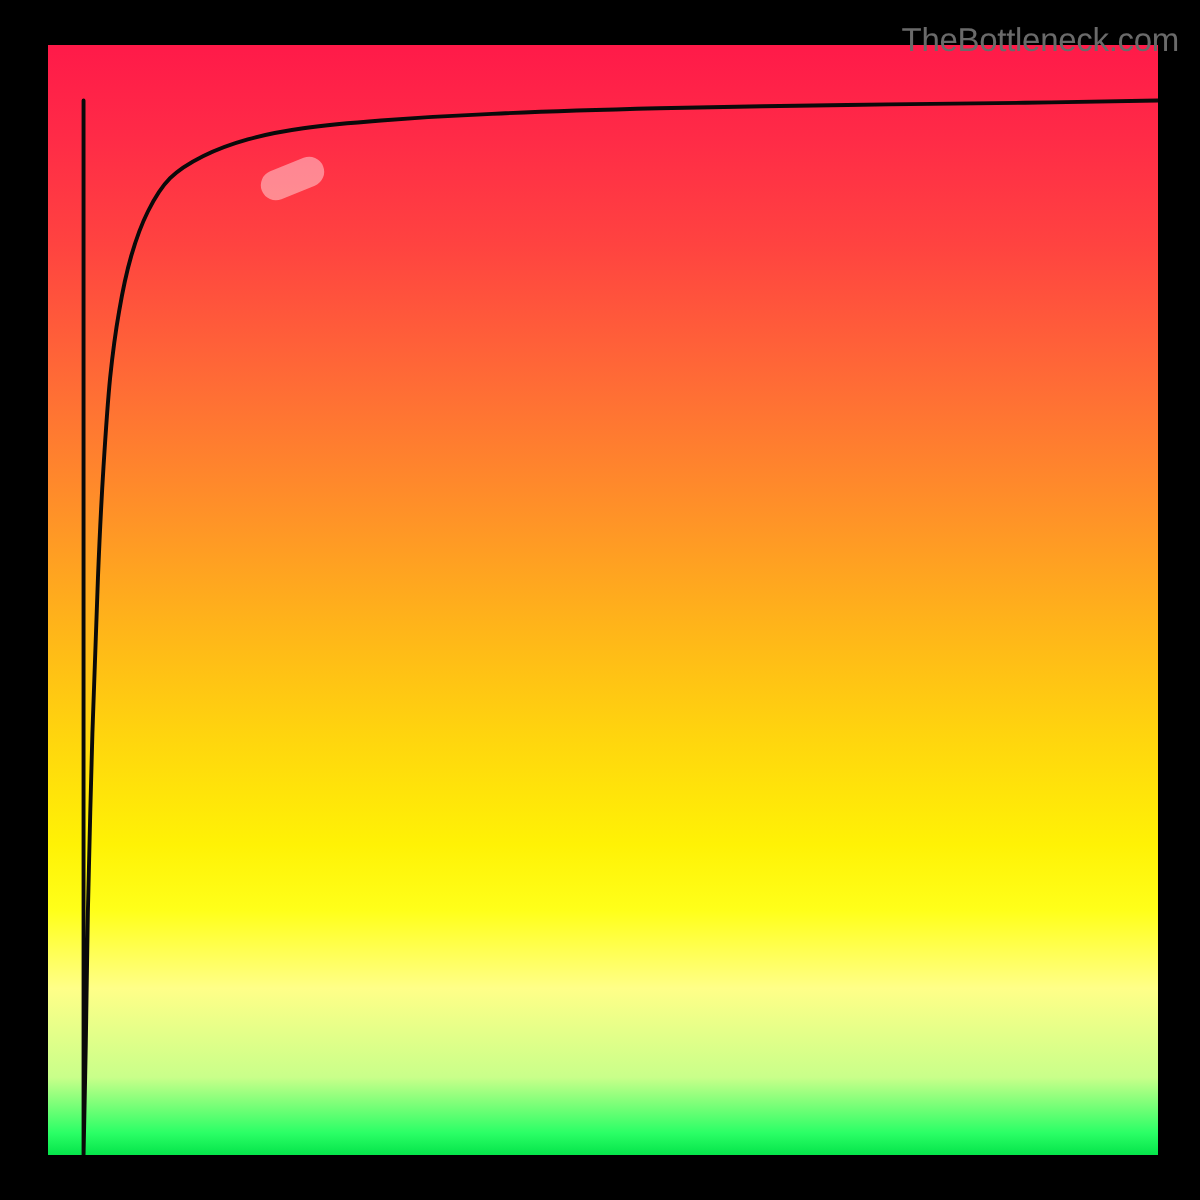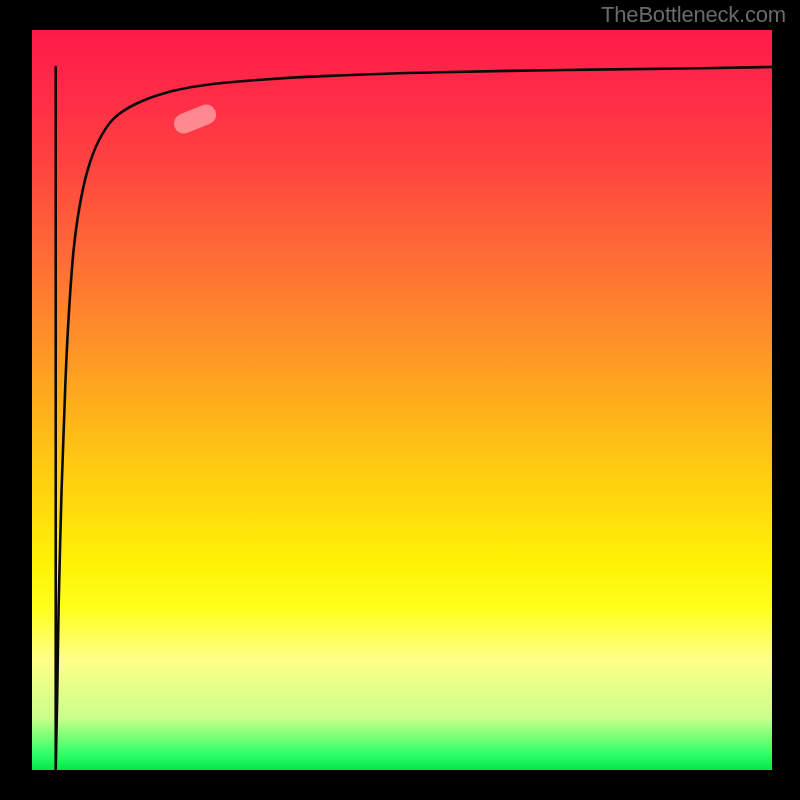--- a/index.html
+++ b/index.html
@@ -6,21 +6,21 @@
   body {
     width: 800px;
     height: 800px;
     background: #000;
     position: relative;
     font-family: Arial, Helvetica, sans-serif;
     overflow: hidden;
   }
   .attrib {
     position: absolute;
-    top: 2px;
+    top: 14px;
     right: 14px;
     color: #6a6a6a;
     font-size: 22px;
     font-weight: 400;
     letter-spacing: -0.2px;
     z-index: 5;
     margin-left: 32px;
   }
   .frame {
     position: absolute;

